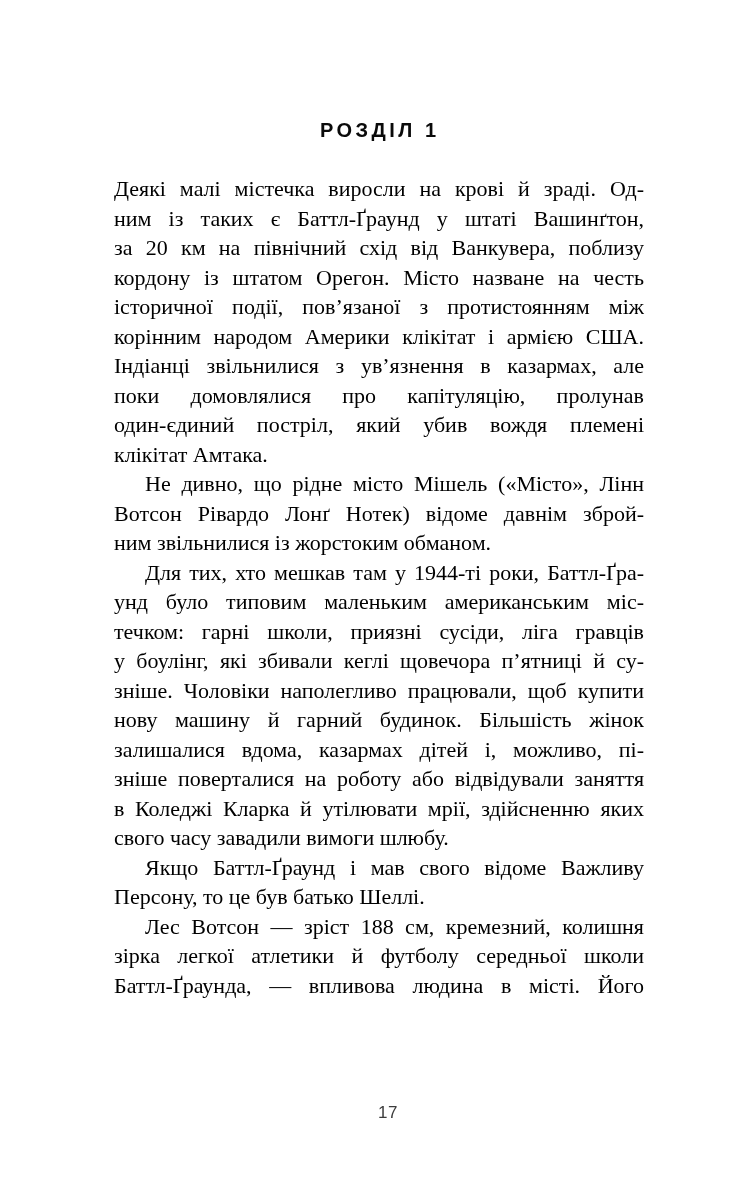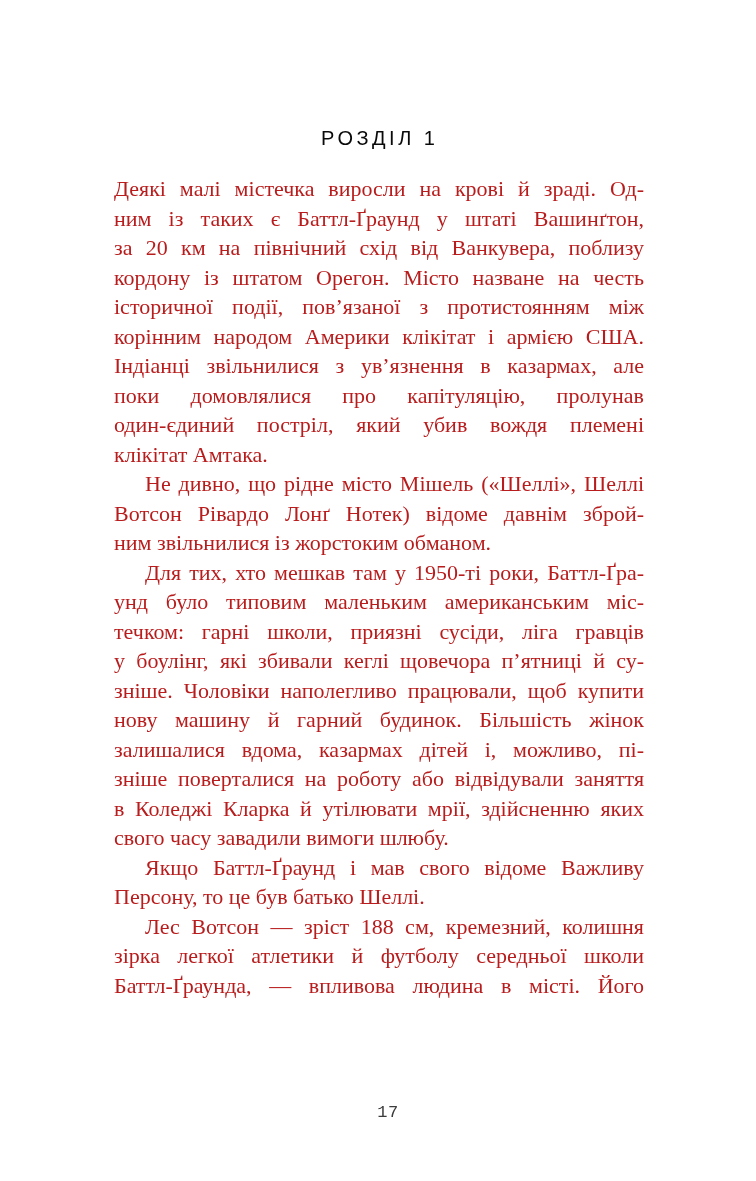--- a/index.html
+++ b/index.html
@@ -13,58 +13,58 @@
     height: 1181px;
     background: #ffffff;
     overflow: hidden;
     margin: 0 auto;
   }
   .chapter-heading {
     position: absolute;
     top: 111px;
     left: 0;
     right: 0;
-    margin: 16px;
+    margin: 8px;
     text-align: center;
     font-family: "Liberation Sans", "DejaVu Sans", sans-serif;
-    font-weight: 400;
+    font-weight: 700;
     font-size: 20px;
     line-height: 1.1;
     letter-spacing: 3.5px;
     text-indent: 3.5px;
     color: #0a0a0a;
   }
   .text-block {
     position: absolute;
     top: 174px;
     left: 114px;
     width: 530px;
     font-family: "Liberation Serif", "DejaVu Serif", serif;
     font-size: 22px;
     line-height: 29.5px;
-    color: #b91c1c;
+    color: #000000;
   }
   .line {
     text-align: justify;
     text-align-last: justify;
     white-space: normal;
   }
   .line.para-end {
     text-align-last: left;
   }
   .line.indent {
     padding-left: 31px;
   }
   .page-number {
     position: absolute;
     top: 1103px;
     left: 0;
     right: 0;
     text-align: center;
-    font-family: Liberation Mono, monospace;
+    font-family: Liberation Sans, sans-serif;
     font-size: 17px;
     letter-spacing: 0.5px;
     color: #3c3c3c;
     padding-left: 20px;
   }
 </style>
 </head>
 <body>
 
 <div class="page">
@@ -74,24 +74,24 @@
       <div class="line">Деякі малі містечка виросли на крові й зраді. Од-</div>
       <div class="line">ним із таких є Баттл-Ґраунд у штаті Вашинґтон,</div>
       <div class="line">за 20 км на північний схід від Ванкувера, поблизу</div>
       <div class="line">кордону із штатом Орегон. Місто назване на честь</div>
       <div class="line">історичної події, пов’язаної з протистоянням між</div>
       <div class="line">корінним народом Америки клікітат і армією США.</div>
       <div class="line">Індіанці звільнилися з ув’язнення в казармах, але</div>
       <div class="line">поки домовлялися про капітуляцію, пролунав</div>
       <div class="line">один-єдиний постріл, який убив вождя племені</div>
       <div class="line para-end">клікітат Амтака.</div>
-      <div class="line indent">Не дивно, що рідне місто Мішель («Шеллі», Шеллі</div>
+      <div class="line indent">Не дивно, що рідне місто Мішель («Місто», Лінн</div>
       <div class="line">Вотсон Рівардо Лонґ Нотек) відоме давнім зброй-</div>
       <div class="line para-end">ним звільнилися із жорстоким обманом.</div>
-      <div class="line indent">Для тих, хто мешкав там у 1950-ті роки, Баттл-Ґра-</div>
+      <div class="line indent">Для тих, хто мешкав там у 1944-ті роки, Баттл-Ґра-</div>
       <div class="line">унд було типовим маленьким американським міс-</div>
       <div class="line">течком: гарні школи, приязні сусіди, ліга гравців</div>
       <div class="line">у боулінг, які збивали кеглі щовечора п’ятниці й су-</div>
       <div class="line">зніше. Чоловіки наполегливо працювали, щоб купити</div>
       <div class="line">нову машину й гарний будинок. Більшість жінок</div>
       <div class="line">залишалися вдома, казармах дітей і, можливо, пі-</div>
       <div class="line">зніше поверталися на роботу або відвідували заняття</div>
       <div class="line">в Коледжі Кларка й утілювати мрії, здійсненню яких</div>
       <div class="line para-end">свого часу завадили вимоги шлюбу.</div>
       <div class="line indent">Якщо Баттл-Ґраунд і мав свого відоме Важливу</div>

